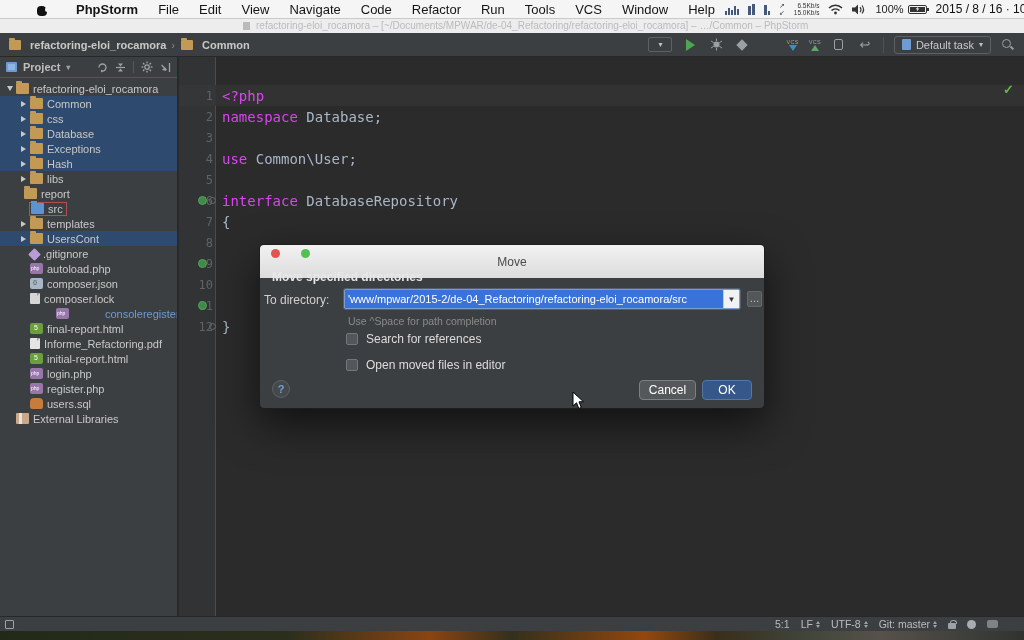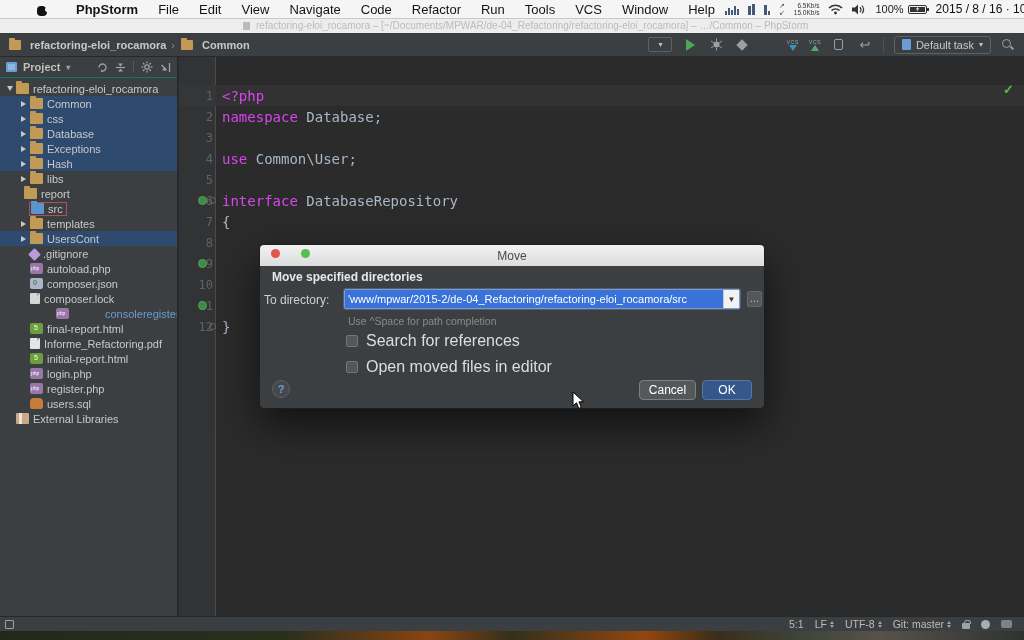--- a/index.html
+++ b/index.html
@@ -129,55 +129,55 @@
            background:#3F8A46; border:1px solid #57A05C; }
   .gfold { position:absolute; left:30px; top:7px; width:7px; height:7px; border-radius:50%; border:1px solid #6A6A6A; }
   .ccell { padding-left:6px; white-space:pre; }
   .tok-kw { color:#d946ef; }
   .tok-id { color:#A9B7C6; }
   .inspect-ok { position:absolute; right:10px; top:25px; color:#62B543; font-size:13px; font-weight:bold; }
 
   
   .dialog { position:absolute; left:259px; top:244px; width:506px; height:165px; background:#3C3F41;
             border:1px solid #1E1E1E; border-radius:5px; box-shadow:0 16px 42px rgba(0,0,0,.6); }
-  .dlg-titlebar { position:absolute; left:0; top:0; width:100%; height:21px; background:linear-gradient(#F2F2F2,#DCDCDC);
+  .dlg-titlebar { position:absolute; left:0; top:0; width:100%; height:33px; background:linear-gradient(#F2F2F2,#DCDCDC);
                   border-radius:4px 4px 0 0; display:flex; align-items:center; }
   .dlg-title { position:absolute; left:0; right:0; text-align:center; font-size:12px; color:#4A4A4A; }
   .light { width:9px; height:9px; border-radius:50%; position:absolute; top:4px; } 
   .lr { left:11px; background:#E0564F; }
   .lg { left:41px; background:#54C04F; }
   .dlg-heading { position:absolute; left:12px; top:25px; font-size:12px; font-weight:bold; color:#E8E8E8; }
   .dlg-label { position:absolute; left:4px; top:48px; font-size:12px; color:#CFCFCF; }
   .combo { position:absolute; left:84px; top:44px; width:396px; height:20px; background:#FDFDFD;
            border:1px solid #7D9CCB; border-radius:2px; display:flex; box-shadow:0 0 0 1px rgba(125,156,203,.35); }
   .combo-text { flex:1; background:#3973D9; color:#FFFFFF; font-size:11px; line-height:18px;
                 padding:0 3px; white-space:nowrap; overflow:hidden; }
   .combo-arrow { width:16px; background:#F2F2F2; display:flex; align-items:center; justify-content:center;
                  color:#333; font-size:8px; border-left:1px solid #C9C9C9; }
   .browse-btn { position:absolute; left:487px; top:46px; width:15px; height:16px; background:#53575A;
                 border:1px solid #66696B; border-radius:2px; color:#C4C4C4; font-size:10px;
                 display:flex; align-items:center; justify-content:center; line-height:0; }
   .dlg-hint { position:absolute; left:88px; top:70px; font-size:10.5px; color:#8A8A8A; }
   .cbrow { position:absolute; left:86px; display:flex; align-items:center; gap:8px; }
   .cbrow.cb1 { top:87px; } .cbrow.cb2 { top:113px; }
   .cbbox { width:12px; height:12px; background:#53575B; border:1px solid #73777A; border-radius:2px; }
-  .cblabel { font-size:16px; color:#DDDDDD; }
+  .cblabel { font-size:12px; color:#DDDDDD; }
   .help-btn { position:absolute; left:12px; top:135px; width:18px; height:18px; border-radius:50%;
               background:#46494B; border:1px solid #5E6163; color:#6F9FDF; font-size:11px; font-weight:bold;
               display:flex; align-items:center; justify-content:center; }
   .dlg-btn { position:absolute; top:135px; height:20px; border-radius:4px; font-size:12px; color:#FFFFFF;
              display:flex; align-items:center; justify-content:center; }
   .btn-cancel { left:379px; width:57px; background:#54585A; border:1px solid #7B8083; }
   .btn-ok { left:442px; width:50px; background:#35578A; border:1px solid #5377A8; }
 
   
   .statusbar { position:absolute; left:0; top:616px; width:1024px; height:15px; background:#3C3F41;
                border-top:1px solid #282828; display:flex; align-items:center; font-size:10.5px; color:#BBBBBB; }
   .sb-toggle { width:9px; height:9px; border:1.5px solid #9DA2A5; border-radius:1px; margin-left:5px; }
-  .sb-right { margin-left:auto; display:flex; align-items:center; gap:11px; padding-right:12px; }
+  .sb-right { margin-left:auto; display:flex; align-items:center; gap:11px; padding-right:26px; }
   .sb-item { display:flex; align-items:center; gap:3px; white-space:nowrap; }
   .dcaret { display:flex; flex-direction:column; gap:1px; }
   .dcaret i { display:block; width:0; height:0; }
   .dcaret .u { border-bottom:3px solid #9DA2A5; border-left:2.5px solid transparent; border-right:2.5px solid transparent; }
   .dcaret .d { border-top:3px solid #9DA2A5; border-left:2.5px solid transparent; border-right:2.5px solid transparent; }
   .lock-ic { position:relative; width:8px; height:6px; background:#9DA2A5; border-radius:1px; margin-top:3px; }
   .lock-ic::before { content:""; position:absolute; left:1.5px; top:-3px; width:5px; height:3px;
                      border:1px solid #9DA2A5; border-bottom:none; border-radius:3px 3px 0 0; }
   .hector-ic { width:9px; height:9px; border-radius:50%; background:#A8ADB0; }
   .bubble-ic { width:11px; height:8px; background:#7E8486; border-radius:2px; }

